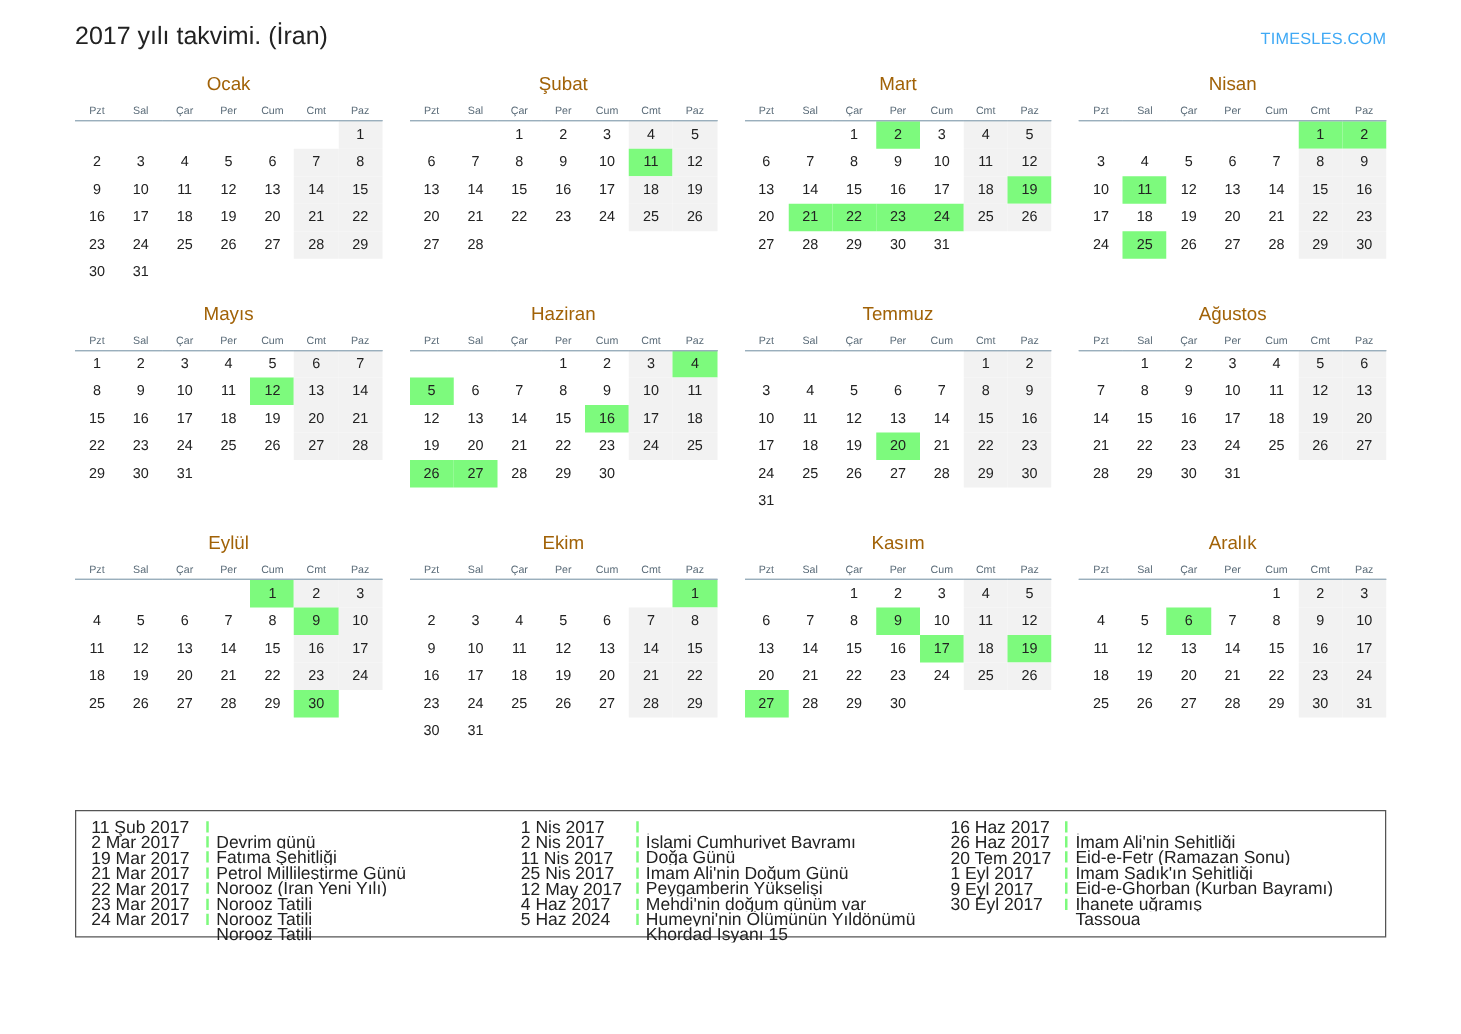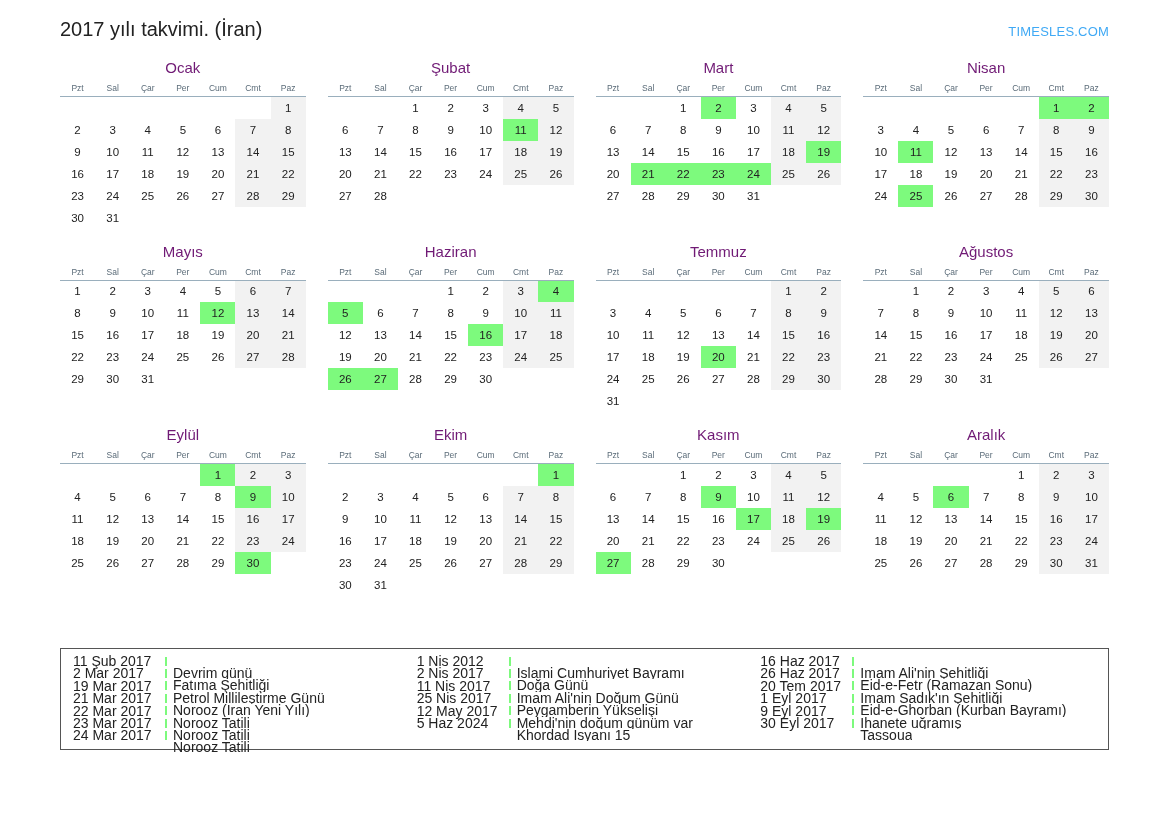--- a/index.html
+++ b/index.html
@@ -34,21 +34,21 @@
     display: grid;
     grid-template-columns: repeat(4, 1fr);
     column-gap: 22px;
     row-gap: 14px;
   }
   .month {
     width: 100%;
   }
   .month-name {
     text-align: center;
-    color: #701a75;
+    color: #a16207;
     font-size: 15px;
     margin-bottom: 6px;
   }
   table.cal {
     width: 100%;
     border-collapse: collapse;
     table-layout: fixed;
   }
   table.cal th {
     font-size: 8.5px;
@@ -934,21 +934,21 @@
           <span class="legend-label">Norooz Tatili</span>
         </div>
         <div class="legend-row">
           <span class="legend-date">24 Mar 2017</span>
           <span class="legend-bar"></span>
           <span class="legend-label">Norooz Tatili</span>
         </div>
       </div>
       <div class="legend-col">
         <div class="legend-row">
-          <span class="legend-date">1 Nis 2012</span>
+          <span class="legend-date">1 Nis 2017</span>
           <span class="legend-bar"></span>
           <span class="legend-label">İslami Cumhuriyet Bayramı</span>
         </div>
         <div class="legend-row">
           <span class="legend-date">2 Nis 2017</span>
           <span class="legend-bar"></span>
           <span class="legend-label">Doğa Günü</span>
         </div>
         <div class="legend-row">
           <span class="legend-date">11 Nis 2017</span>
@@ -957,20 +957,25 @@
         </div>
         <div class="legend-row">
           <span class="legend-date">25 Nis 2017</span>
           <span class="legend-bar"></span>
           <span class="legend-label">Peygamberin Yükselişi</span>
         </div>
         <div class="legend-row">
           <span class="legend-date">12 May 2017</span>
           <span class="legend-bar"></span>
           <span class="legend-label">Mehdi'nin doğum günüm var</span>
+        </div>
+        <div class="legend-row">
+          <span class="legend-date">4 Haz 2017</span>
+          <span class="legend-bar"></span>
+          <span class="legend-label">Humeyni'nin Ölümünün Yıldönümü</span>
         </div>
         <div class="legend-row">
           <span class="legend-date">5 Haz 2024</span>
           <span class="legend-bar"></span>
           <span class="legend-label">Khordad İsyanı 15</span>
         </div>
       </div>
       <div class="legend-col">
         <div class="legend-row">
           <span class="legend-date">16 Haz 2017</span>

